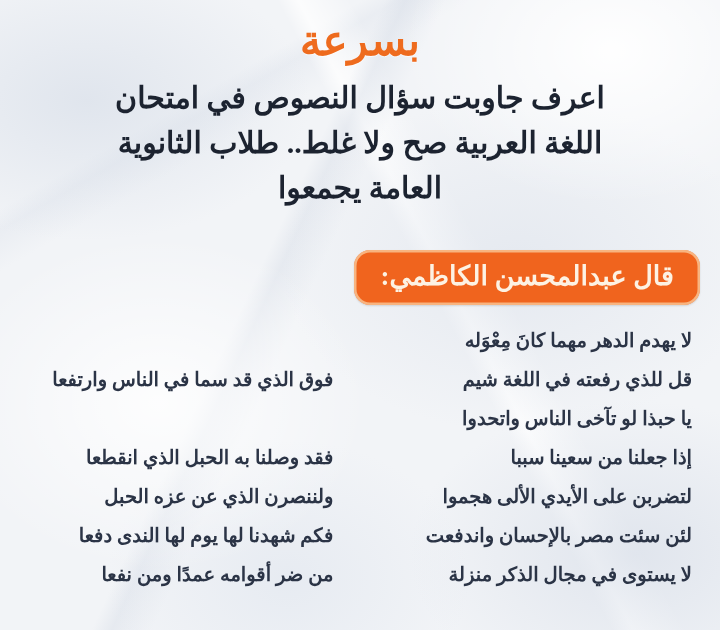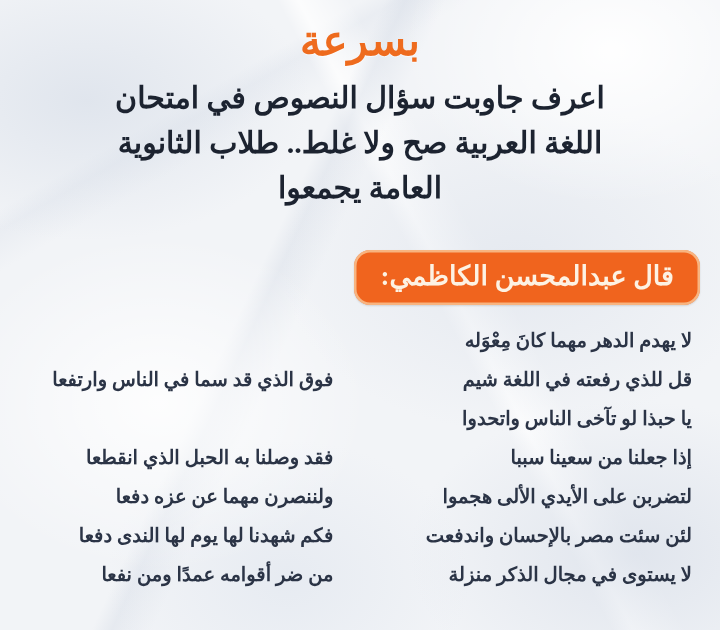--- a/index.html
+++ b/index.html
@@ -106,21 +106,21 @@
       <span class="hemistich first">يا حبذا لو تآخى الناس واتحدوا</span>
     </div>
 
     <div class="verse-row">
       <span class="hemistich first">إذا جعلنا من سعينا سببا</span>
       <span class="hemistich second">فقد وصلنا به الحبل الذي انقطعا</span>
     </div>
 
     <div class="verse-row">
       <span class="hemistich first">لتضربن على الأيدي الألى هجموا</span>
-      <span class="hemistich second">ولننصرن مهما عن عزه دفعا</span>
+      <span class="hemistich second">ولننصرن الذي عن عزه الحبل</span>
     </div>
 
     <div class="verse-row">
       <span class="hemistich first">لئن سئت مصر بالإحسان واندفعت</span>
       <span class="hemistich second">فكم شهدنا لها يوم لها الندى دفعا</span>
     </div>
 
     <div class="verse-row">
       <span class="hemistich first">لا يستوى في مجال الذكر منزلة</span>
       <span class="hemistich second">من ضر أقوامه عمدًا ومن نفعا</span>

